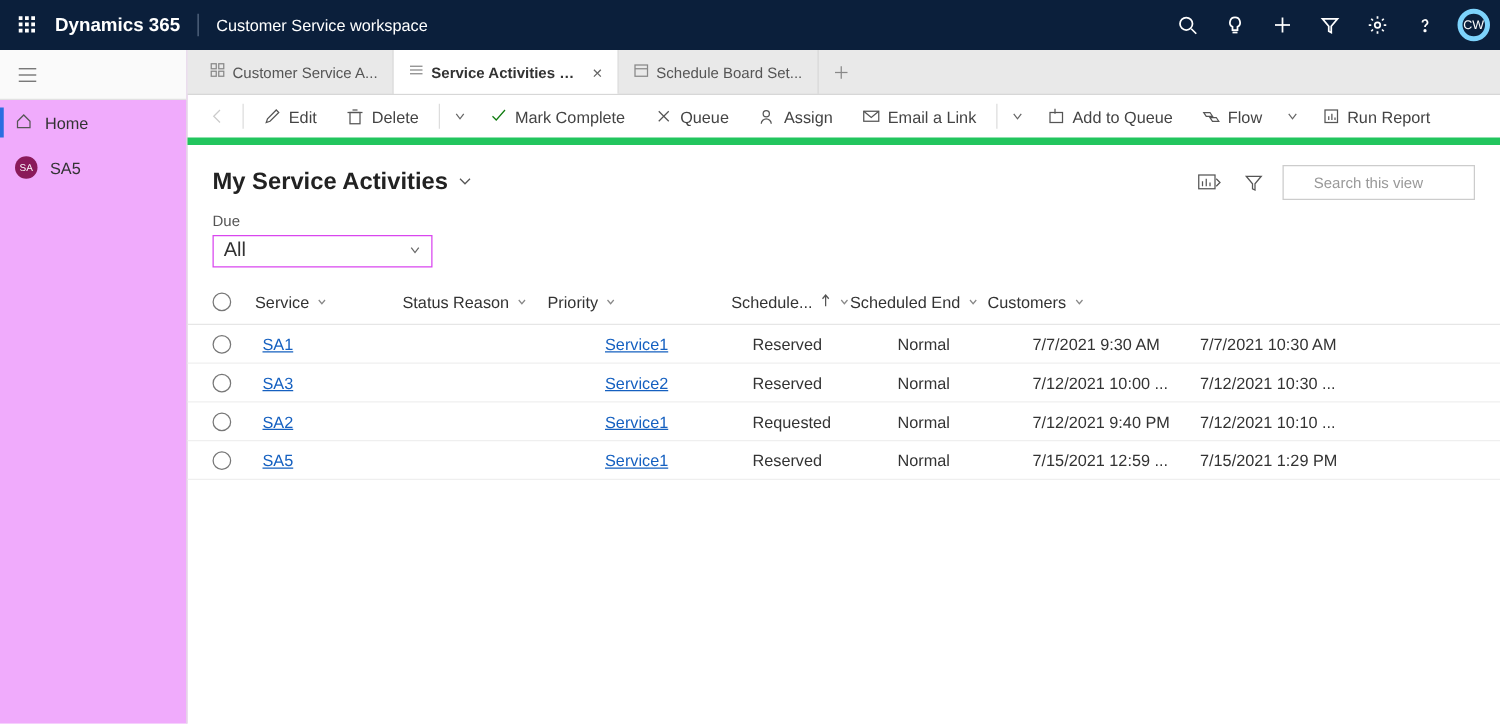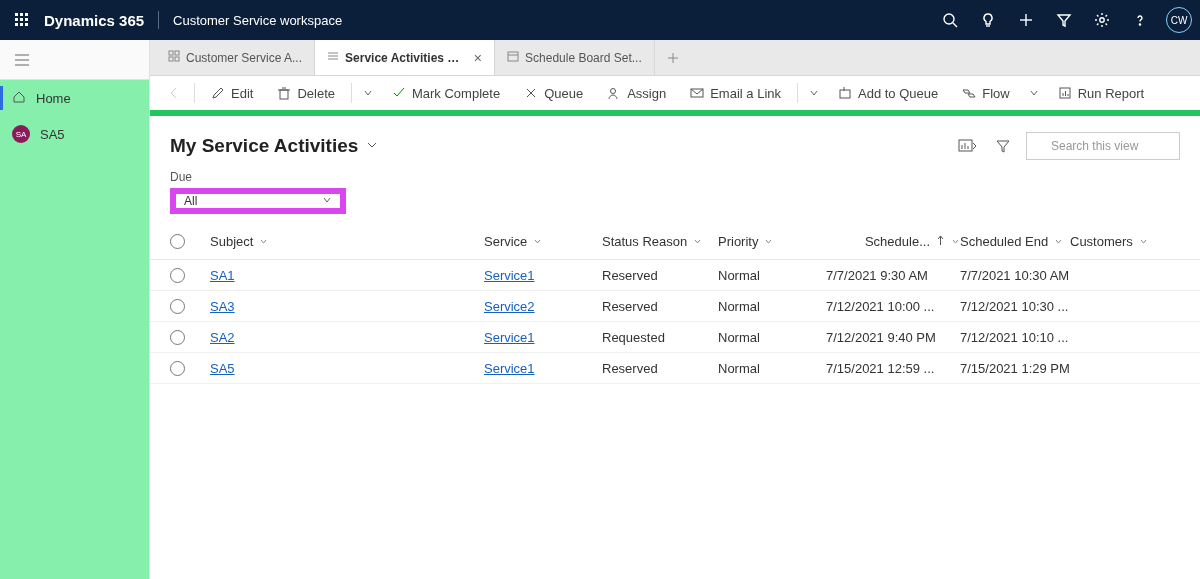--- a/index.html
+++ b/index.html
@@ -11,25 +11,25 @@
   .waffle { width:28px; height:40px; display:flex; align-items:center; justify-content:center; }
   .waffle-grid { width:14px; height:14px; display:grid; grid-template-columns:repeat(3,3px); grid-template-rows:repeat(3,3px); gap:2px; }
   .waffle-grid span { background:#fff; }
   .brand { font-weight:600; font-size:15px; margin-left:8px; }
   .divider-v { width:1px; height:18px; background:#5a6c85; margin:0 14px; }
   .appname { font-size:13px; }
   .top-spacer { flex:1; }
   .top-icons { display:flex; align-items:center; gap:2px; }
   .top-icon { width:36px; height:40px; display:flex; align-items:center; justify-content:center; cursor:pointer; }
   .top-icon svg { stroke:#fff; fill:none; stroke-width:1.4; }
-  .user-circle { width:26px; height:26px; border:1px solid #7dd3fc; border-radius:50%; display:flex; align-items:center; justify-content:center; font-size:10px; margin-left:6px; }
+  .user-circle { width:26px; height:26px; border:4px solid #7dd3fc; border-radius:50%; display:flex; align-items:center; justify-content:center; font-size:10px; margin-left:6px; }
 
   
   .shell { display:flex; height:calc(579px - 40px); }
-  .leftcol { width:150px; border-right:1px solid #e1e1e1; background:#86efac; display:flex; flex-direction:column; }
+  .leftcol { width:150px; border-right:1px solid #e1e1e1; background:#f0abfc; display:flex; flex-direction:column; }
   .ham { height:40px; display:flex; align-items:center; justify-content:flex-start; padding-left:14px; border-bottom:1px solid #e1e1e1; background:#fafafa;}
   .ham svg { stroke:#666; }
   .navitem { height:36px; display:flex; align-items:center; padding-left:12px; gap:10px; cursor:pointer; position:relative; }
   .navitem.active::before { content:""; position:absolute; left:0; top:6px; bottom:6px; width:3px; background:#2b6de0; }
   .sm-circle { width:18px; height:18px; border-radius:50%; background:#8a1a5a; color:#fff; font-size:8px; display:flex; align-items:center; justify-content:center; }
 
   .rightcol { flex:1; display:flex; flex-direction:column; min-width:0;}
 
   
   .tabs { height:36px; background:#e9e9e9; border-bottom:1px solid #d7d7d7; display:flex; align-items:stretch; padding-left:6px; }
@@ -55,21 +55,21 @@
   .viewtitle-chev { margin-left:8px; }
   .viewhdr-right { margin-left:auto; display:flex; align-items:center; gap:10px;}
   .chart-ico, .funnel-ico { width:26px; height:26px; display:flex; align-items:center; justify-content:center; cursor:pointer;}
   .searchbox { width:154px; height:28px; border:1px solid #ccc; display:flex; align-items:center; padding:0 6px 0 8px; font-size:12px; color:#999;}
   .searchbox input { border:none; outline:none; flex:1; font-size:12px; color:#333; background:transparent;margin-left:14px;}
   .searchbox input::placeholder { color:#999; }
 
   
   .due-wrap { padding:4px 20px 10px 20px; }
   .due-label { font-size:12px; color:#555; margin-bottom:4px;}
-  .due-select { width:176px; height:26px; border:6px solid #d946ef; background:#fff; display:flex; padding:0 8px; font-size:12px; justify-content:space-between; cursor:pointer;}
+  .due-select { width:176px; height:26px; border:1px solid #d946ef; background:#fff; display:flex; align-items:center; padding:0 8px; font-size:16px; justify-content:space-between; cursor:pointer;}
 
   
   .grid { font-size:13px; }
   .grid-head { display:flex; align-items:center; height:36px; border-bottom:1px solid #e6e6e6; padding-left:20px; color:#333;}
   .col-check { width:34px; display:flex; align-items:center; }
   .radio-open { width:15px; height:15px; border:1.3px solid #777; border-radius:50%; }
   .col { display:flex; align-items:center; gap:6px; }
   .c-subject { width:280px; padding-left:6px;}
   .c-service { width:118px;}
   .c-status { width:116px;}
@@ -333,26 +333,20 @@
               <path d="M2 3 5 7 8 3"></path>
             </svg></span>
       </div>
     </div>
 
     <div class="grid">
       <div class="grid-head">
         <div class="col-check">
             <div class="radio-open"></div>
           </div>
-        <div class="col hd c-subject">
-            <span>Subject</span>
-            <span class="chev-sm"><svg width="9" height="9" stroke="#888" fill="none">
-                <path d="M2 3 4.5 6 7 3"></path>
-              </svg></span>
-          </div>
         <div class="col hd c-service">
             <span>Service</span>
             <span class="chev-sm"><svg width="9" height="9" stroke="#888" fill="none">
                 <path d="M2 3 4.5 6 7 3"></path>
               </svg></span>
           </div>
         <div class="col hd c-status">
             <span>Status Reason</span>
             <span class="chev-sm"><svg width="9" height="9" stroke="#888" fill="none">
                 <path d="M2 3 4.5 6 7 3"></path>

